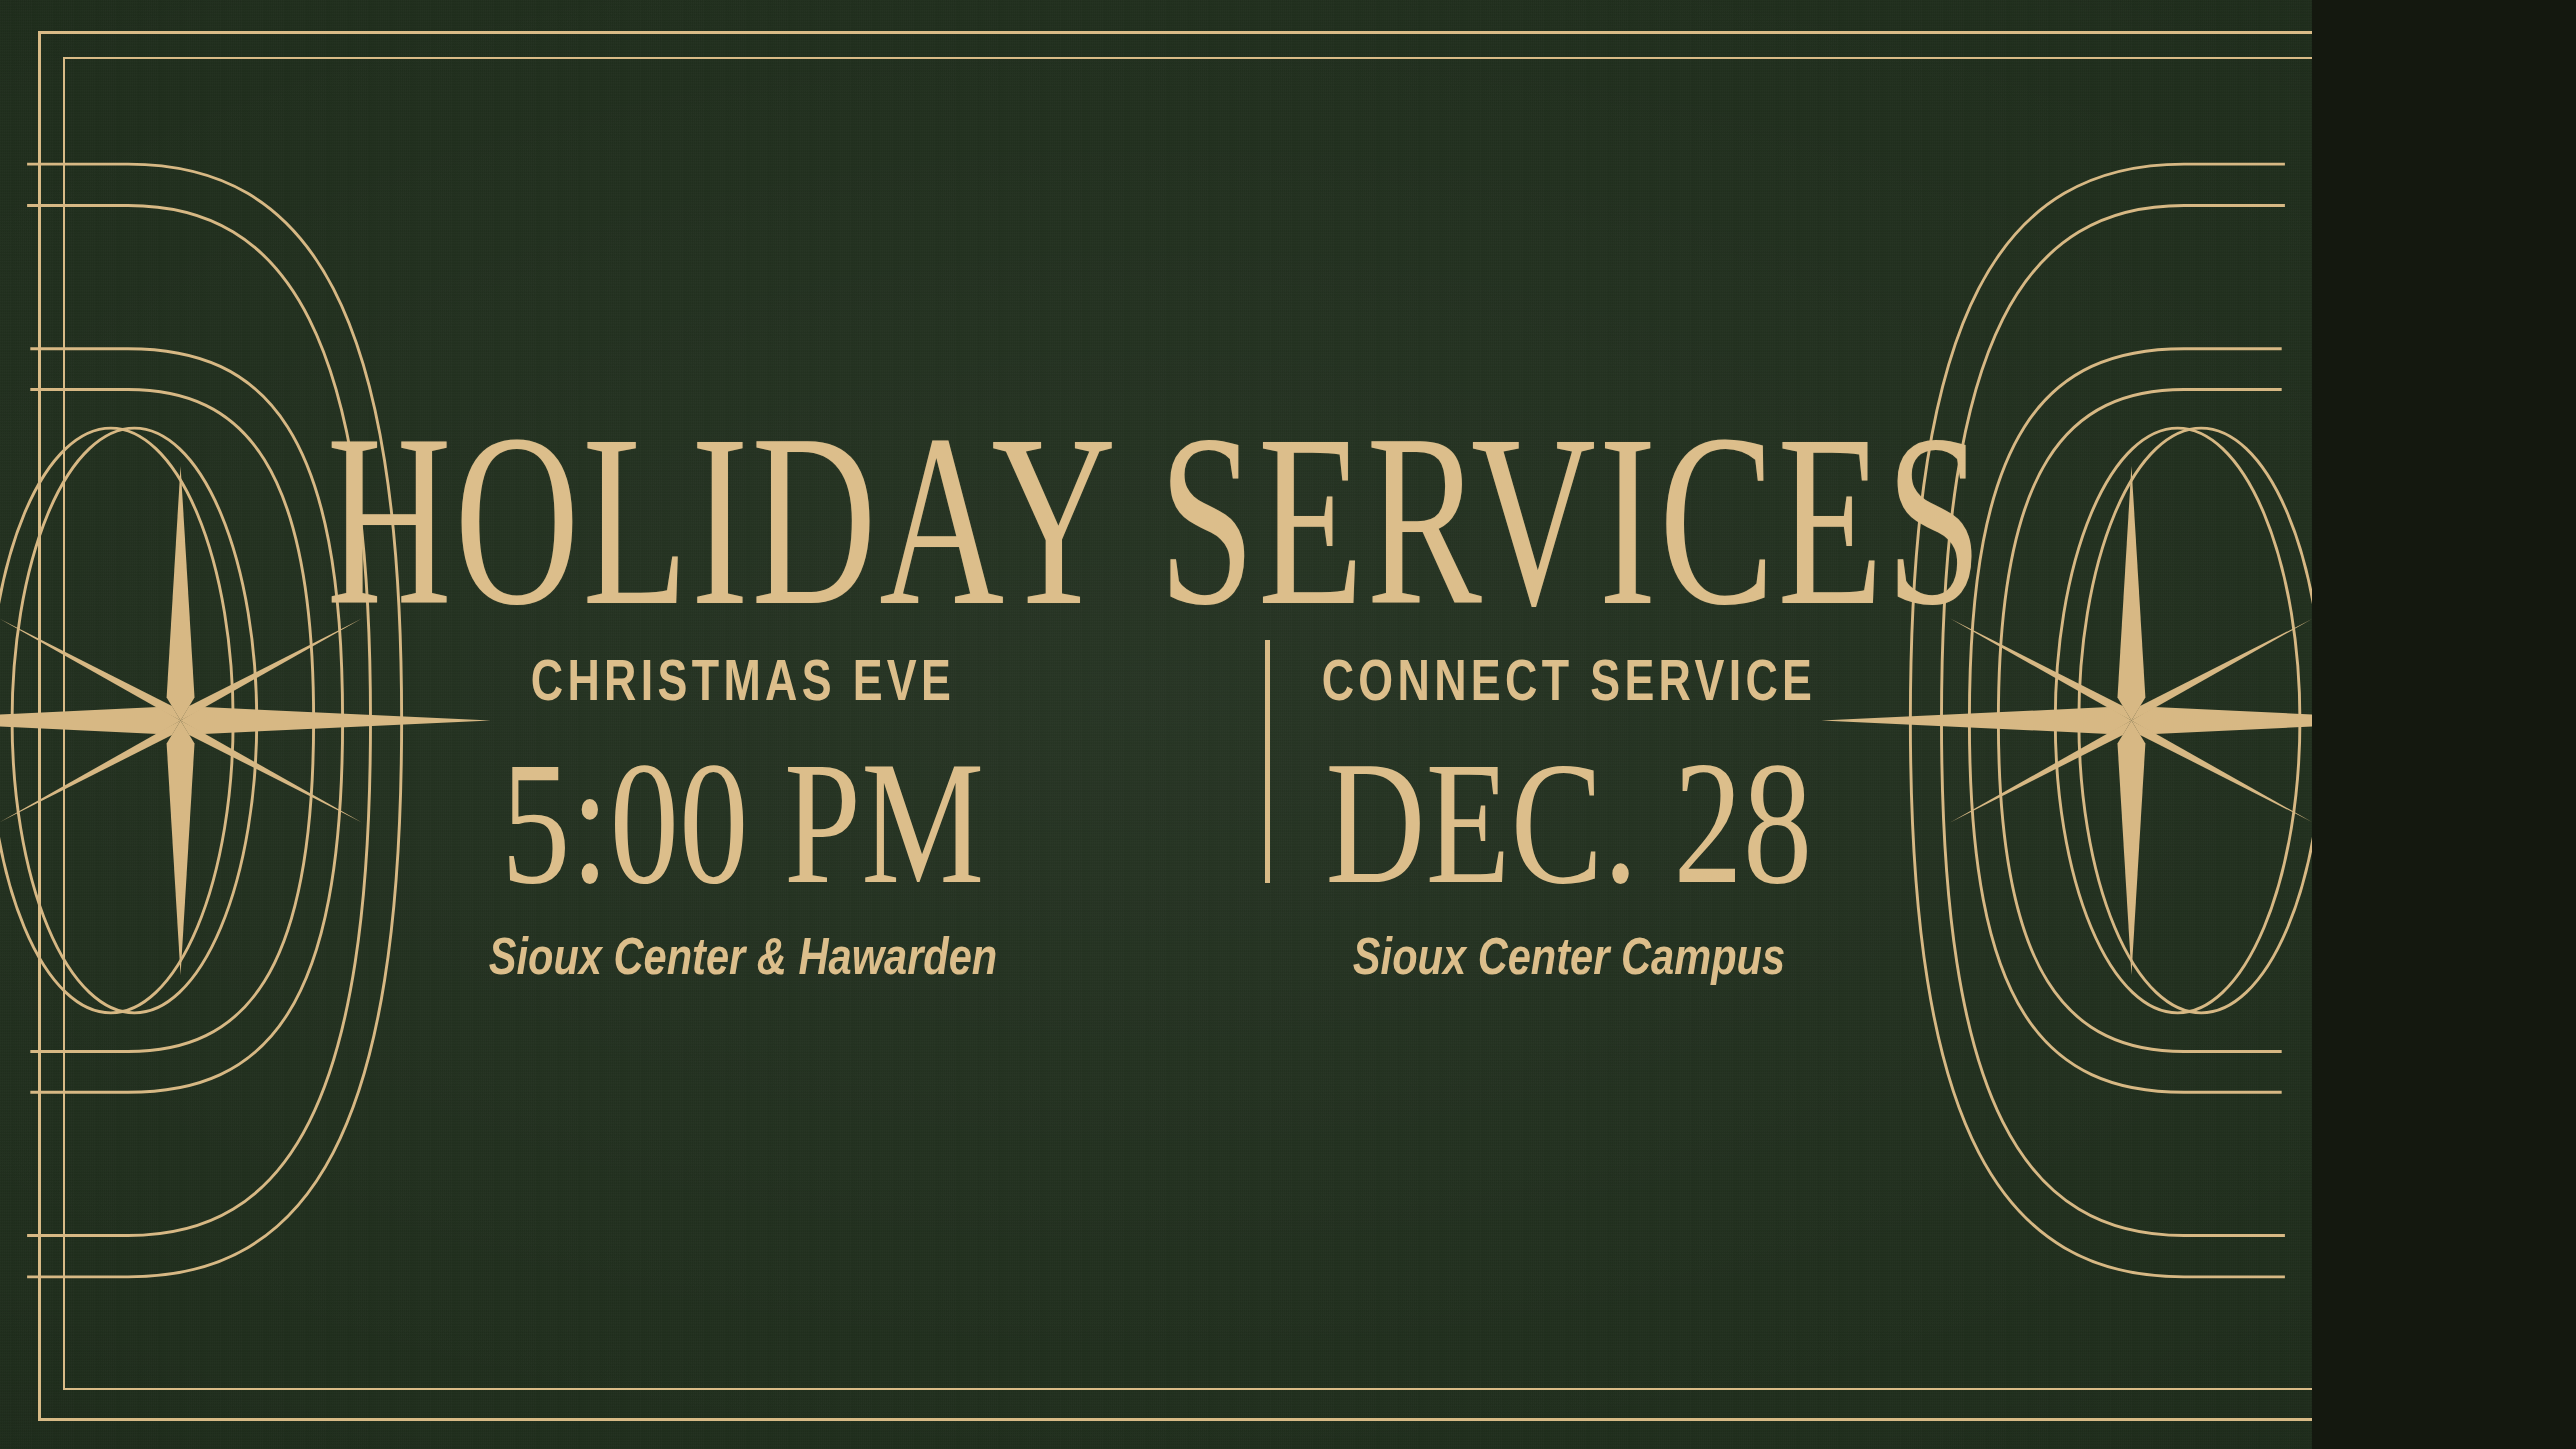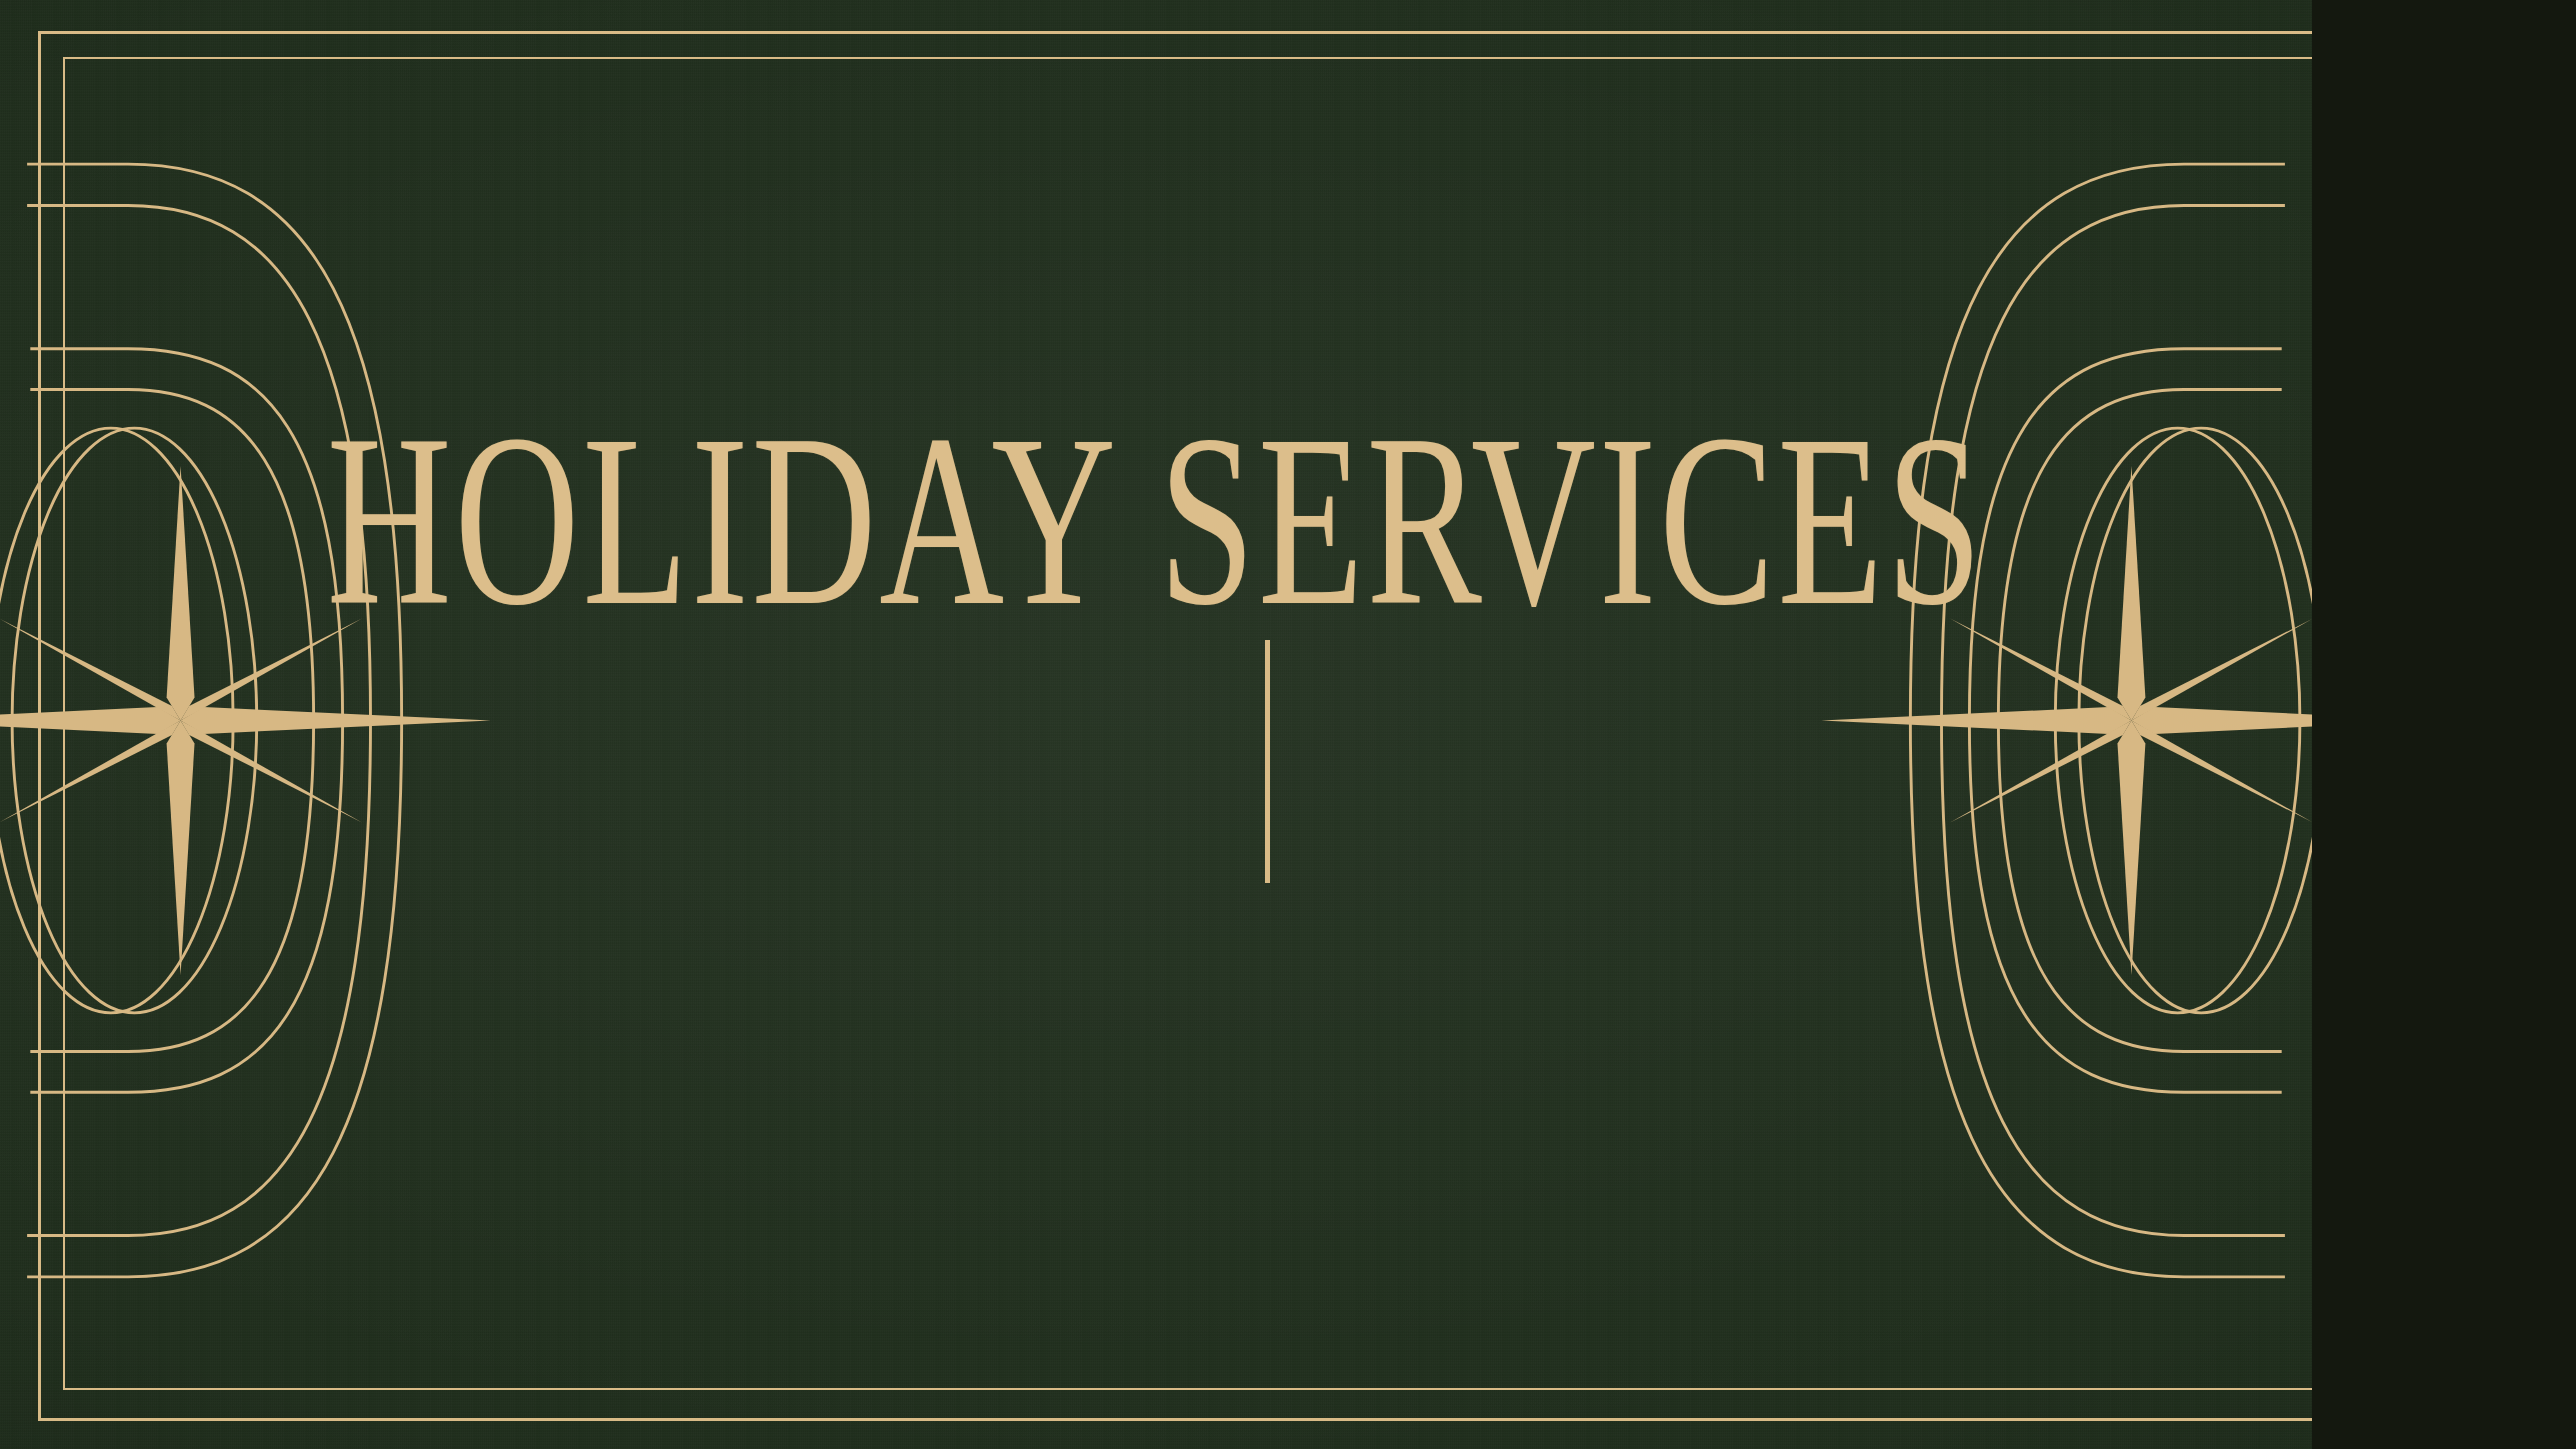--- a/index.html
+++ b/index.html
@@ -175,17 +175,32 @@
       <path class="orn-fill" d="M 398 1095 L 441 1070 L 976 1095 L 441 1120 Z"></path>
       <path class="orn-fill" d="M 398 1095 L 370 1080 L 60 905 L 382 1068 Z"></path>
       <path class="orn-fill" d="M 398 1095 L 426 1080 L 736 905 L 414 1068 Z"></path>
       <path class="orn-fill" d="M 398 1095 L 370 1110 L 60 1285 L 382 1122 Z"></path>
       <path class="orn-fill" d="M 398 1095 L 426 1110 L 736 1285 L 414 1122 Z"></path>
     </svg>
   </div>
 
   <div id="headline">HOLIDAY SERVICES</div>
 
+  <div id="columns">
+
+    <div class="col">
+      <div class="col-eyebrow">CHRISTMAS EVE</div>
+      <div class="col-big">5:00 PM</div>
+      <div class="col-sub">Sioux Center &amp; Hawarden</div>
+    </div>
+
+    <div class="col">
+      <div class="col-eyebrow">CONNECT SERVICE</div>
+      <div class="col-big">DEC. 28</div>
+      <div class="col-sub">Sioux Center Campus</div>
+    </div>
+
+  </div>
 
   <div id="divider"></div>
 
 </div>
 
 
 </body></html>

